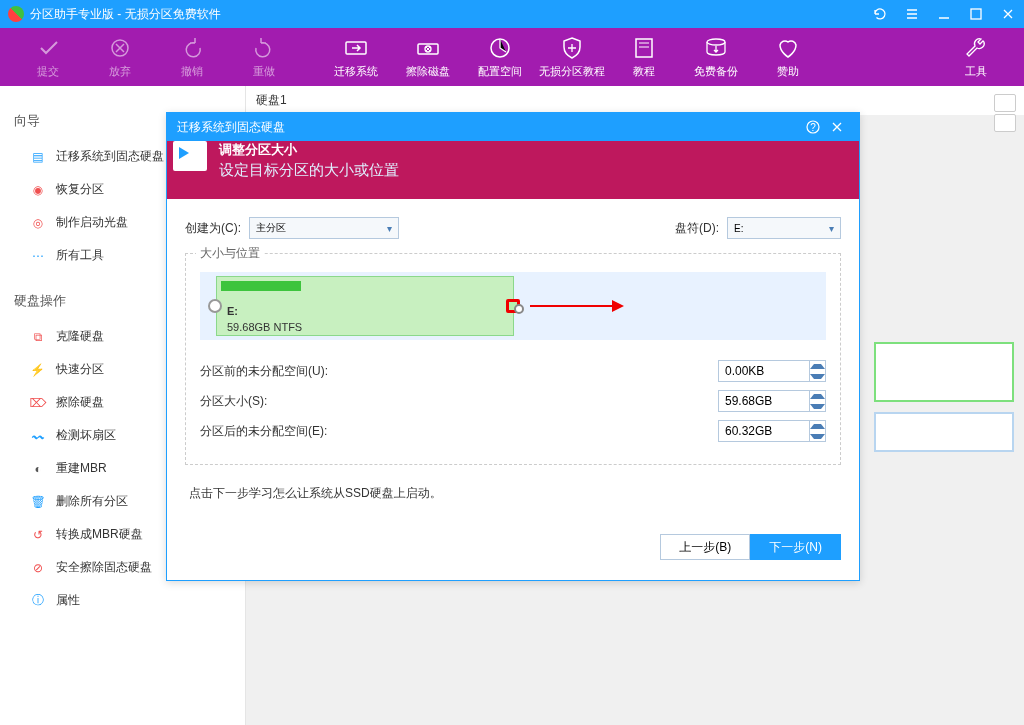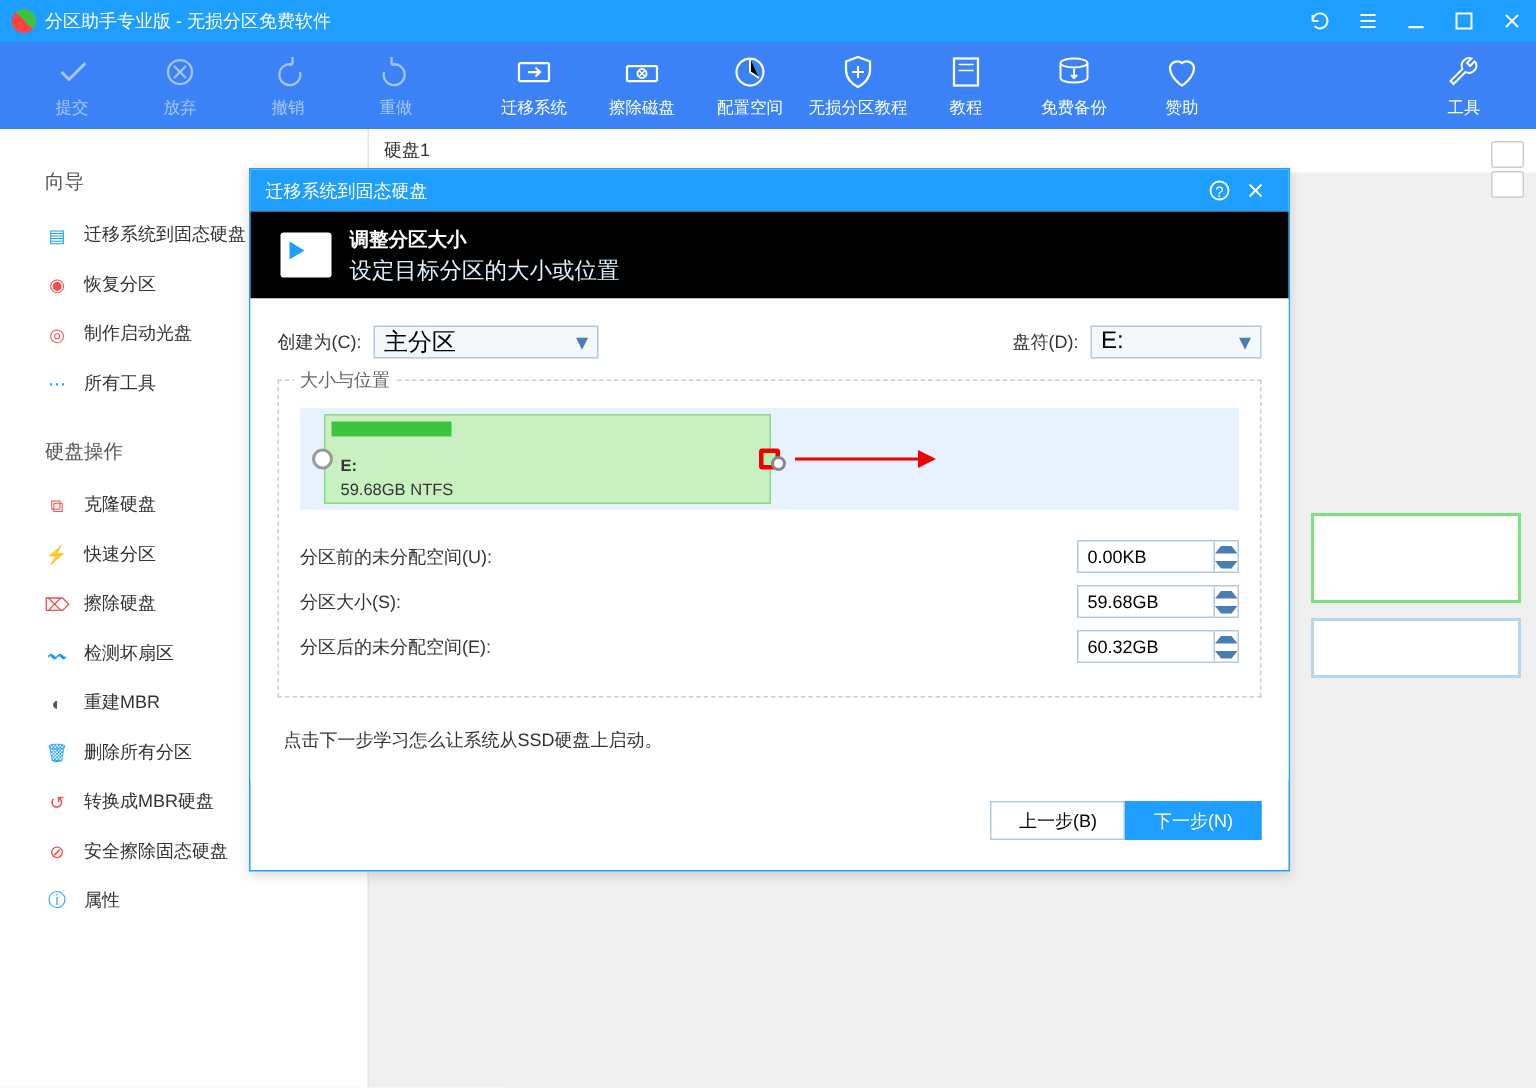--- a/index.html
+++ b/index.html
@@ -5,58 +5,58 @@
 * { margin: 0; padding: 0; box-sizing: border-box; font-family: "Microsoft YaHei", sans-serif; }
 body { width: 1024px; height: 725px; background: #fff; overflow: hidden; position: relative; font-size: 12px; }
 
 .titlebar { height: 28px; background: #1e9fff; display: flex; align-items: center; padding: 0 8px; color: #fff; }
 .titlebar .logo { width: 16px; height: 16px; border-radius: 50%; background: linear-gradient(45deg, #ff4040 50%, #40c040 50%); margin-right: 6px; }
 .titlebar .title { font-size: 12px; }
 .titlebar .spacer { flex: 1; }
 .titlebar .winbtns { display: flex; gap: 16px; align-items: center; }
 .titlebar .wbtn { width: 16px; height: 16px; display: flex; align-items: center; justify-content: center; cursor: pointer; }
 
-.toolbar { height: 58px; background: #3b82f6; display: flex; align-items: center; padding: 0 12px; text-align: right; }
+.toolbar { height: 58px; background: #a21caf; display: flex; align-items: center; padding: 0 12px; text-align: right; }
 .toolbar .tb-item { display: flex; flex-direction: column; align-items: center; justify-content: center; color: #fff; font-size: 11px; width: 72px; height: 58px; gap: 4px; }
 .toolbar .tb-item.disabled { opacity: 0.55; }
 .toolbar .tb-item .ic { width: 24px; height: 24px; display: flex; align-items: center; justify-content: center; }
 .toolbar .gap { width: 20px; }
 .toolbar .flex { flex: 1; }
 
 .main { display: flex; height: calc(100% - 86px); }
 .sidebar { width: 246px; background: #fff; border-right: 1px solid #e5e5e5; padding-top: 16px; }
-.sidebar .section-title { padding: 10px 30px; font-size: 13px; color: #555; }
+.sidebar .section-title { padding: 10px 14px; font-size: 13px; color: #555; }
 .sidebar .s-item { display: flex; align-items: center; gap: 10px; padding: 8px 22px 8px 30px; font-size: 12px; color: #333; cursor: pointer; }
 .sidebar .s-item .sicon { width: 16px; height: 16px; display: flex; align-items: center; justify-content: center; }
 
 .content { flex: 1; background: #f0f0f0; position: relative; }
 .disk-strip { background: #fff; padding: 6px 10px; font-weight: normal; font-size: 12px; color: #333; }
 .right-tools { position: absolute; top: 8px; right: 8px; display: flex; flex-direction: column; gap: 2px; }
 .right-tools .rt { width: 22px; height: 18px; border: 1px solid #ccc; background: #fff; border-radius: 2px; }
 
 .content-boxes { position: absolute; right: 10px; top: 256px; display: flex; flex-direction: column; gap: 10px; }
 .greenbox { width: 140px; height: 60px; border: 2px solid #7de07d; background: #fff; }
 .bluebox { width: 140px; height: 40px; border: 2px solid #b8d5f0; background: #fff; }
 
 
 .dialog { position: absolute; left: 166px; top: 112px; width: 694px; background: #fff; border: 1px solid #1e9fff; box-shadow: 0 2px 8px rgba(0,0,0,0.15); }
 .dlg-title { height: 28px; background: #1e9fff; color: #fff; display: flex; align-items: center; padding: 0 10px; font-size: 12px; }
 .dlg-title .spacer { flex: 1; }
 .dlg-title .dbtn { width: 24px; display: flex; justify-content: center; cursor: pointer; }
 
-.dlg-header { height: 58px; background: #000000; display: flex; align-items: center; padding: 0 20px; gap: 12px; }
+.dlg-header { height: 58px; background: #be185d; display: flex; padding: 0 6px; gap: 12px; }
 .dlg-header .hicon { width: 34px; height: 30px; background: #fff; border-radius: 2px; position: relative; }
 .dlg-header .hicon::after { content: ""; position: absolute; top: 6px; left: 6px; width: 0; height: 0; border-top: 6px solid transparent; border-bottom: 6px solid transparent; border-left: 10px solid #1e9fff; }
 .dlg-header .htext .h1 { font-size: 13px; color: #fff; font-weight: bold; }
 .dlg-header .htext .h2 { font-size: 15px; color: #e0f0ff; margin-top: 2px; }
 
 .dlg-body { padding: 18px; background: #fff; }
 .row { display: flex; align-items: center; margin-bottom: 14px; }
 .row .lbl { font-size: 12px; color: #333; }
-.combo { border: 1px solid #b5c9de; background: #f5f8fb; height: 22px; padding: 0 6px; display: flex; align-items: center; justify-content: space-between; font-size: 16px; }
+.combo { border: 1px solid #b5c9de; background: #f5f8fb; height: 22px; padding: 0 6px; display: flex; align-items: center; justify-content: space-between; font-size: 10px; }
 
 .fieldset { border: 1px dashed #ccc; padding: 14px; margin-top: 4px; position: relative; }
 .fieldset .legend { position: absolute; top: -9px; left: 10px; background: #fff; padding: 0 4px; font-size: 12px; color: #666; text-align: center; }
 
 .sizebar { background: #e8f2ff; height: 68px; position: relative; margin: 4px 0 20px 0; display: flex; align-items: center; }
 .sizebar .greenpart { position: absolute; left: 16px; top: 4px; bottom: 4px; width: 298px; background: #c8f0c0; border: 1px solid #8bd88b; }
 .sizebar .greenpart .darkbar { position: absolute; left: 4px; top: 4px; width: 80px; height: 10px; background: #3dc43d; }
 .sizebar .greenpart .label1 { position: absolute; left: 10px; top: 28px; font-size: 11px; font-weight: bold; color: #333; }
 .sizebar .greenpart .label2 { position: absolute; left: 10px; top: 44px; font-size: 11px; color: #333; }
 .handle-left { position: absolute; left: 8px; top: 50%; transform: translateY(-50%); width: 14px; height: 14px; border: 2px solid #999; border-radius: 50%; background: #fff; }

